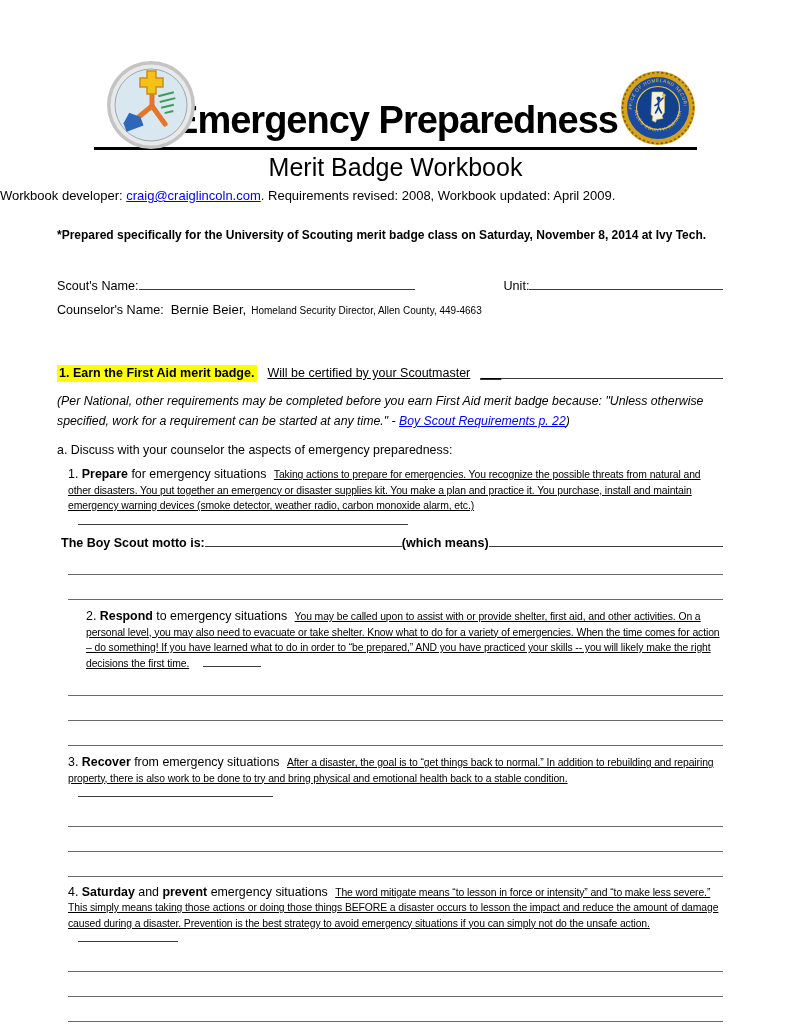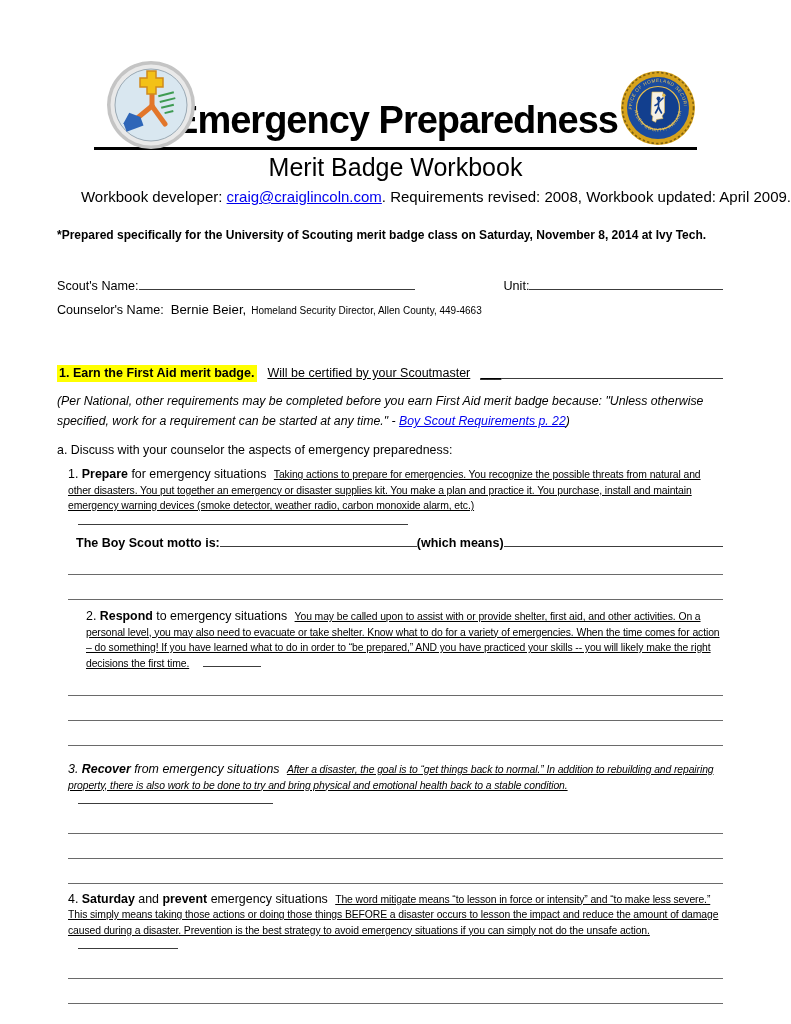--- a/index.html
+++ b/index.html
@@ -10,21 +10,21 @@
   .u{text-decoration:underline;}
 
   
   .hdr{position:relative;height:212px;}
   .badge{position:absolute;left:106px;top:60px;width:90px;height:90px;z-index:3;}
   .seal{position:absolute;left:620px;top:70px;width:76px;height:76px;z-index:3;}
   .title{position:absolute;left:0;right:0;top:101px;text-align:center;
          font-size:38px;font-weight:bold;letter-spacing:-1px;line-height:1;z-index:2;}
   .rule{position:absolute;left:94px;width:603px;top:147px;height:3px;background:#000;z-index:1;}
   .subtitle{position:absolute;left:0;right:0;top:154px;text-align:center;font-size:25px;line-height:1.1;}
-  .credit{position:absolute;left:0;right:0;top:188px;text-align:right;font-size:15px;}
+  .credit{position:absolute;left:0;right:0;top:188px;text-align:left;font-size:13px;}
   a.lnk{color:#0000ee;text-decoration:underline;cursor:pointer;}
 
   
   .content{padding:16px 68px 0 57px;}
   .prepared{margin:0;font-size:12px;font-weight:bold;white-space:nowrap;}
 
   .row{display:flex;align-items:baseline;}
   .fillline{border-bottom:1.3px solid #3c3c3c;align-self:flex-end;margin-bottom:3px;height:0;}
   .scout{margin-top:37px;font-size:12.6px;}
   .scout .f1{width:276px;}
@@ -42,23 +42,23 @@
   .req1 .grow{flex:1;}
 
   .itnote{margin:9px 0 0 0;font-size:12.3px;font-style:italic;line-height:20px;}
   .h2{margin:12px 0 0 0;font-size:12.6px;font-weight:bold;}
   .disc{margin:12px 0 0 0;font-size:12.4px;}
 
   .item{margin:10px 0 0 11px;font-size:12.4px;line-height:15.5px;}
   .item .note{font-size:10.4px;letter-spacing:-0.1px;text-decoration:underline;margin-left:4px;}
   .tf{display:inline-block;border-bottom:1.3px solid #3c3c3c;height:2px;margin-left:10px;}
   .tf1{width:330px;}.tf2{width:58px;}.tf3{width:195px;}.tf4{width:100px;}
-  .it2{margin-top:9px;margin-left:29px;}.it3{margin-top:16px;font-style:italic;}.it4{margin-top:8px;}
-
-  .motto{margin:7px 0 0 19px;font-size:12.5px;font-weight:bold;}
+  .it2{margin-top:9px;margin-left:29px;}.it3{margin-top:9px;}.it4{margin-top:8px;}
+
+  .motto{margin:7px 0 0 4px;font-size:12.5px;font-weight:bold;}
   .motto .mf1{width:197px;border-bottom:1.3px solid #3c3c3c;align-self:flex-end;margin-bottom:3px;height:0;}
   .motto .mf2{flex:1;border-bottom:1.3px solid #3c3c3c;align-self:flex-end;margin-bottom:3px;height:0;}
 
   .agroup{margin-left:11px;}
   .ansline{height:24px;border-bottom:1.3px solid #6a6a6a;}
 </style>
 </head>
 <body>
 
 <div class="page">

